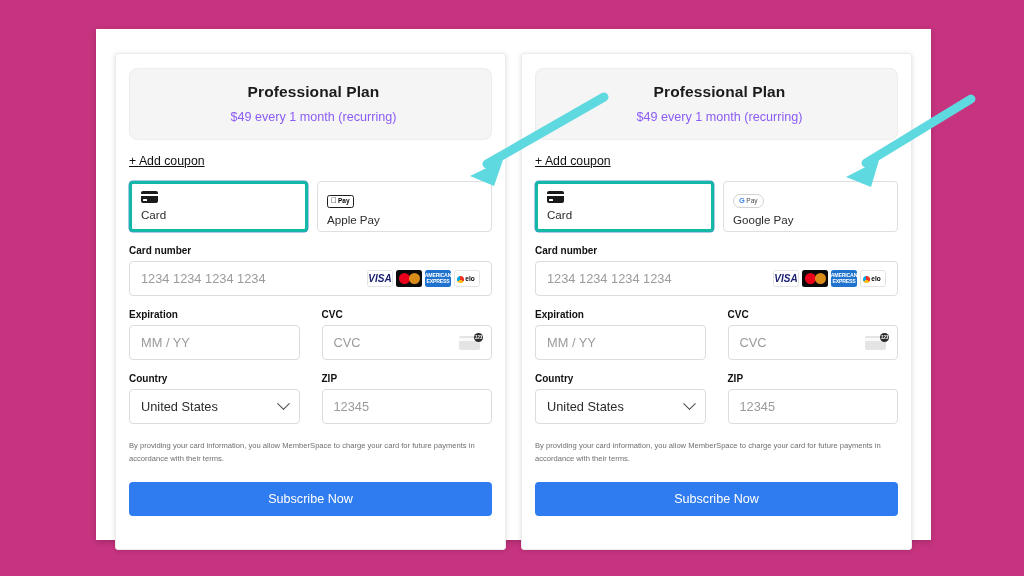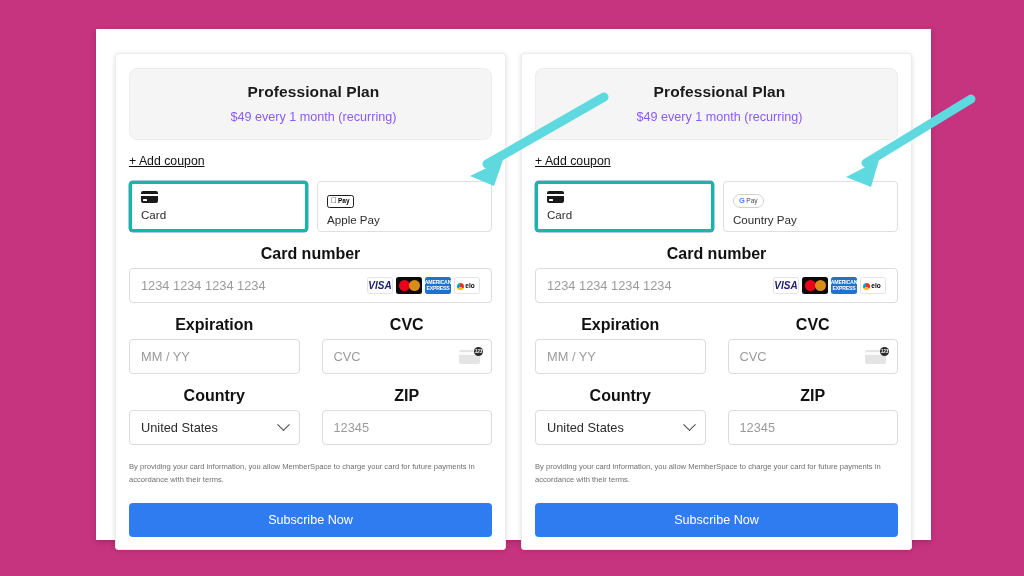--- a/index.html
+++ b/index.html
@@ -134,25 +134,24 @@
     background:#fff;
     font-size:6.5px; color:#4a4a4a;
     line-height:1;
   }
   .gpay-badge .g-mark {
     font-size:7.5px; font-weight:bold; color:#4285F4; margin-right:1.5px;
   }
 
   
   .field-label {
-    font-size: 16px;
+    font-size: 10px;
     font-weight: bold;
     color: #111;
     margin: 13px 0 5px 0;
-    text-align: center;
   }
   .input-box {
     height: 35px;
     border: 1px solid #dcdcdc;
     border-radius: 4px;
     background: #fff;
     display: flex;
     align-items: center;
     padding: 0 11px;
     font-size: 12.8px;
@@ -340,21 +339,21 @@
     <div class="method-tabs">
       <div class="method-tab selected">
         <div class="card-glyph"></div>
         <div class="method-label">Card</div>
       </div>
       <div class="method-tab">
         <span class="gpay-badge">
           <span class="g-mark">G</span>
             <span>Pay</span>
         </span>
-        <div class="method-label">Country Pay</div>
+        <div class="method-label">Google Pay</div>
       </div>
     </div>
 
     <div class="field-label">Card number</div>
     <div class="input-box">
       <span class="ph">1234 1234 1234 1234</span>
       <span class="brands">
         <span class="brand brand-visa">VISA</span>
         <span class="brand brand-mc">
             <i class="mc-l"></i>

